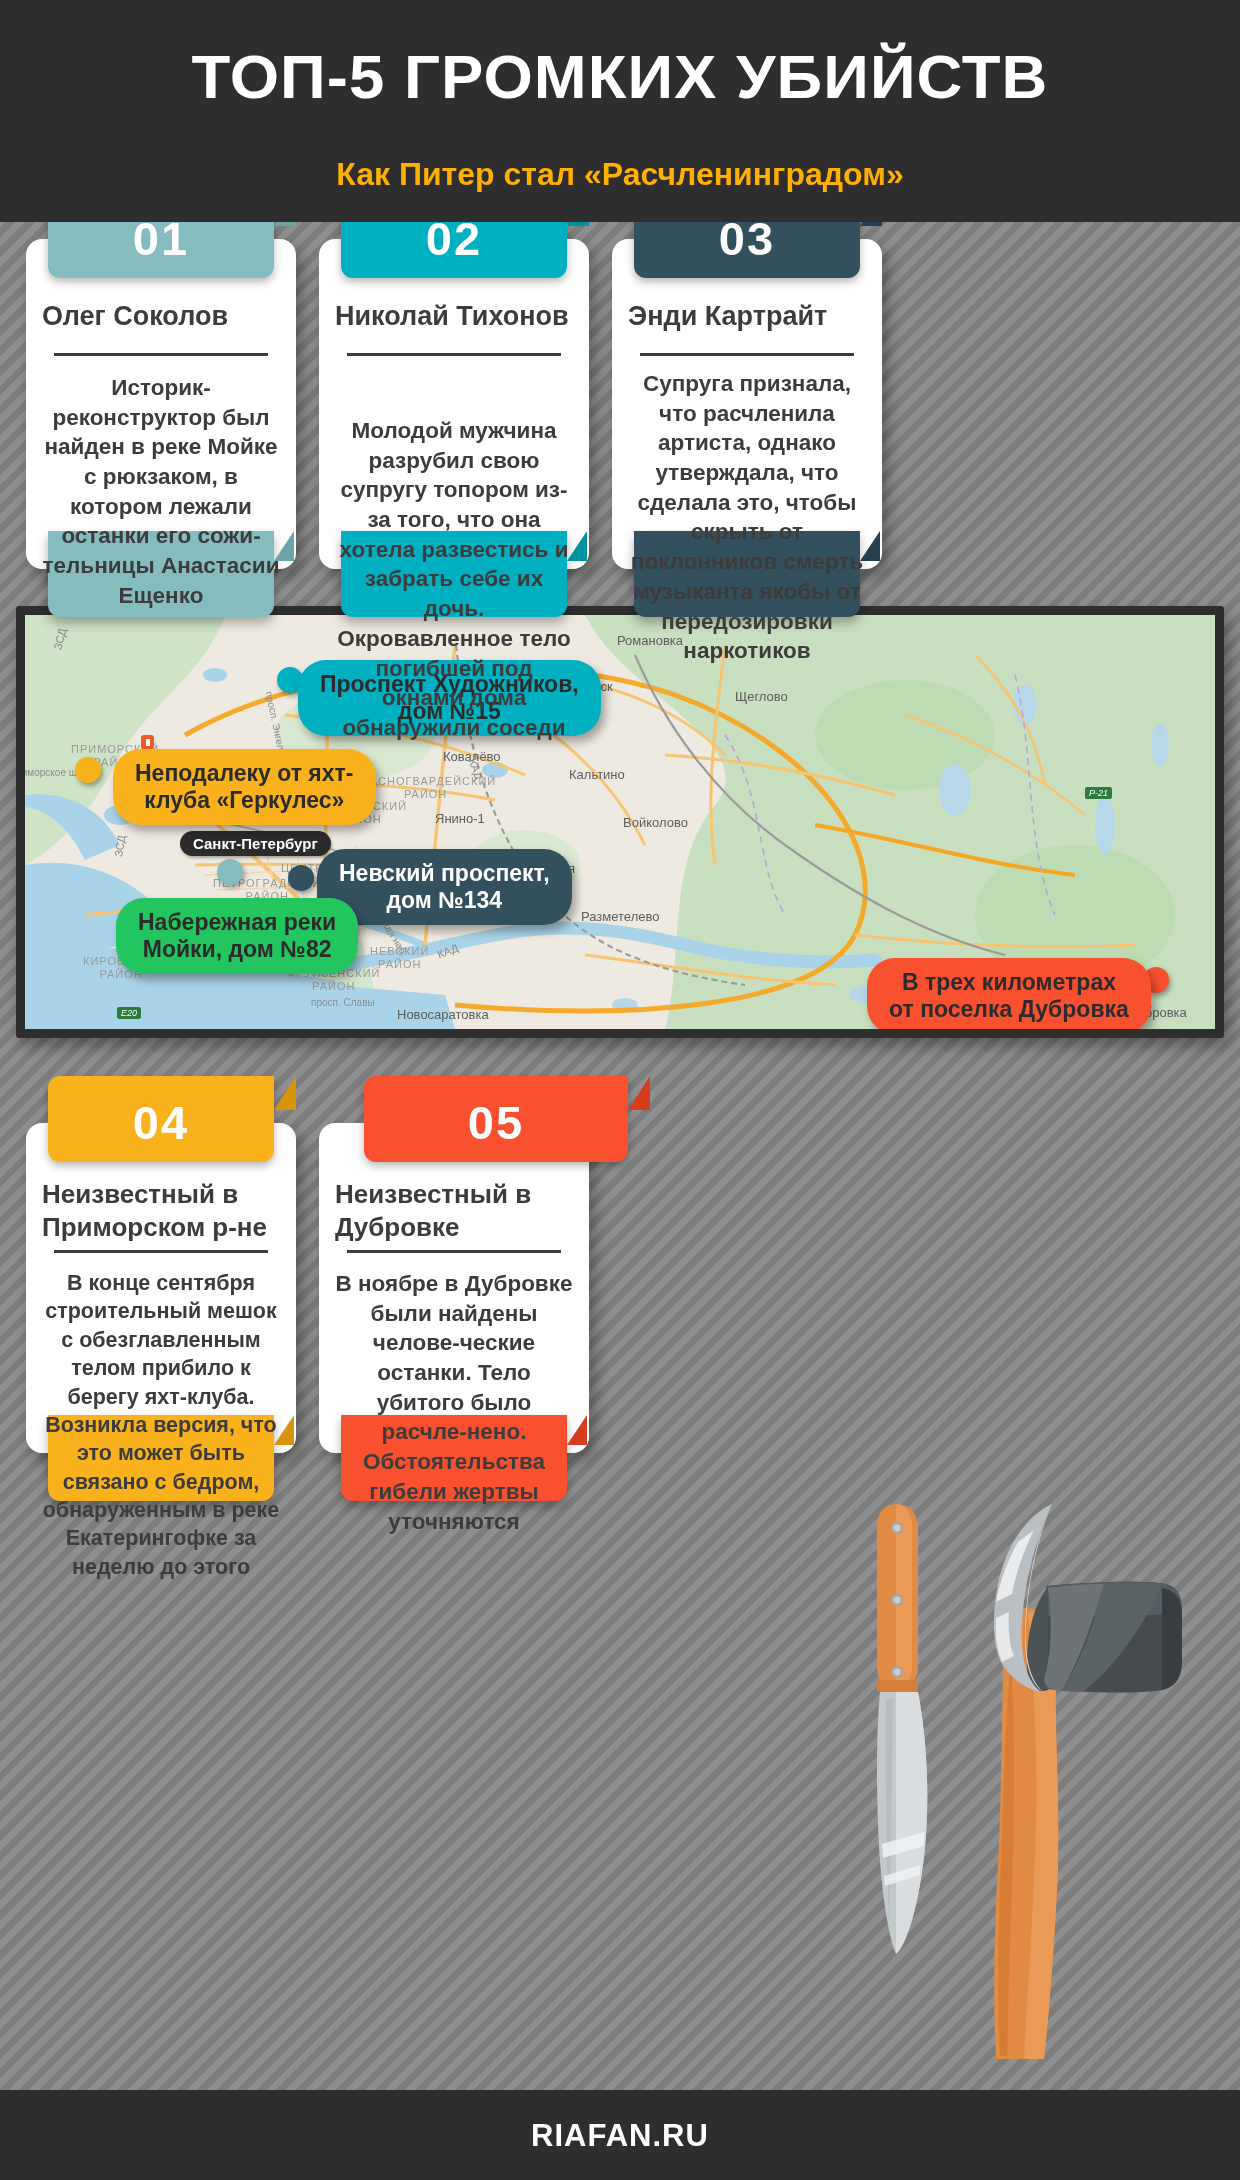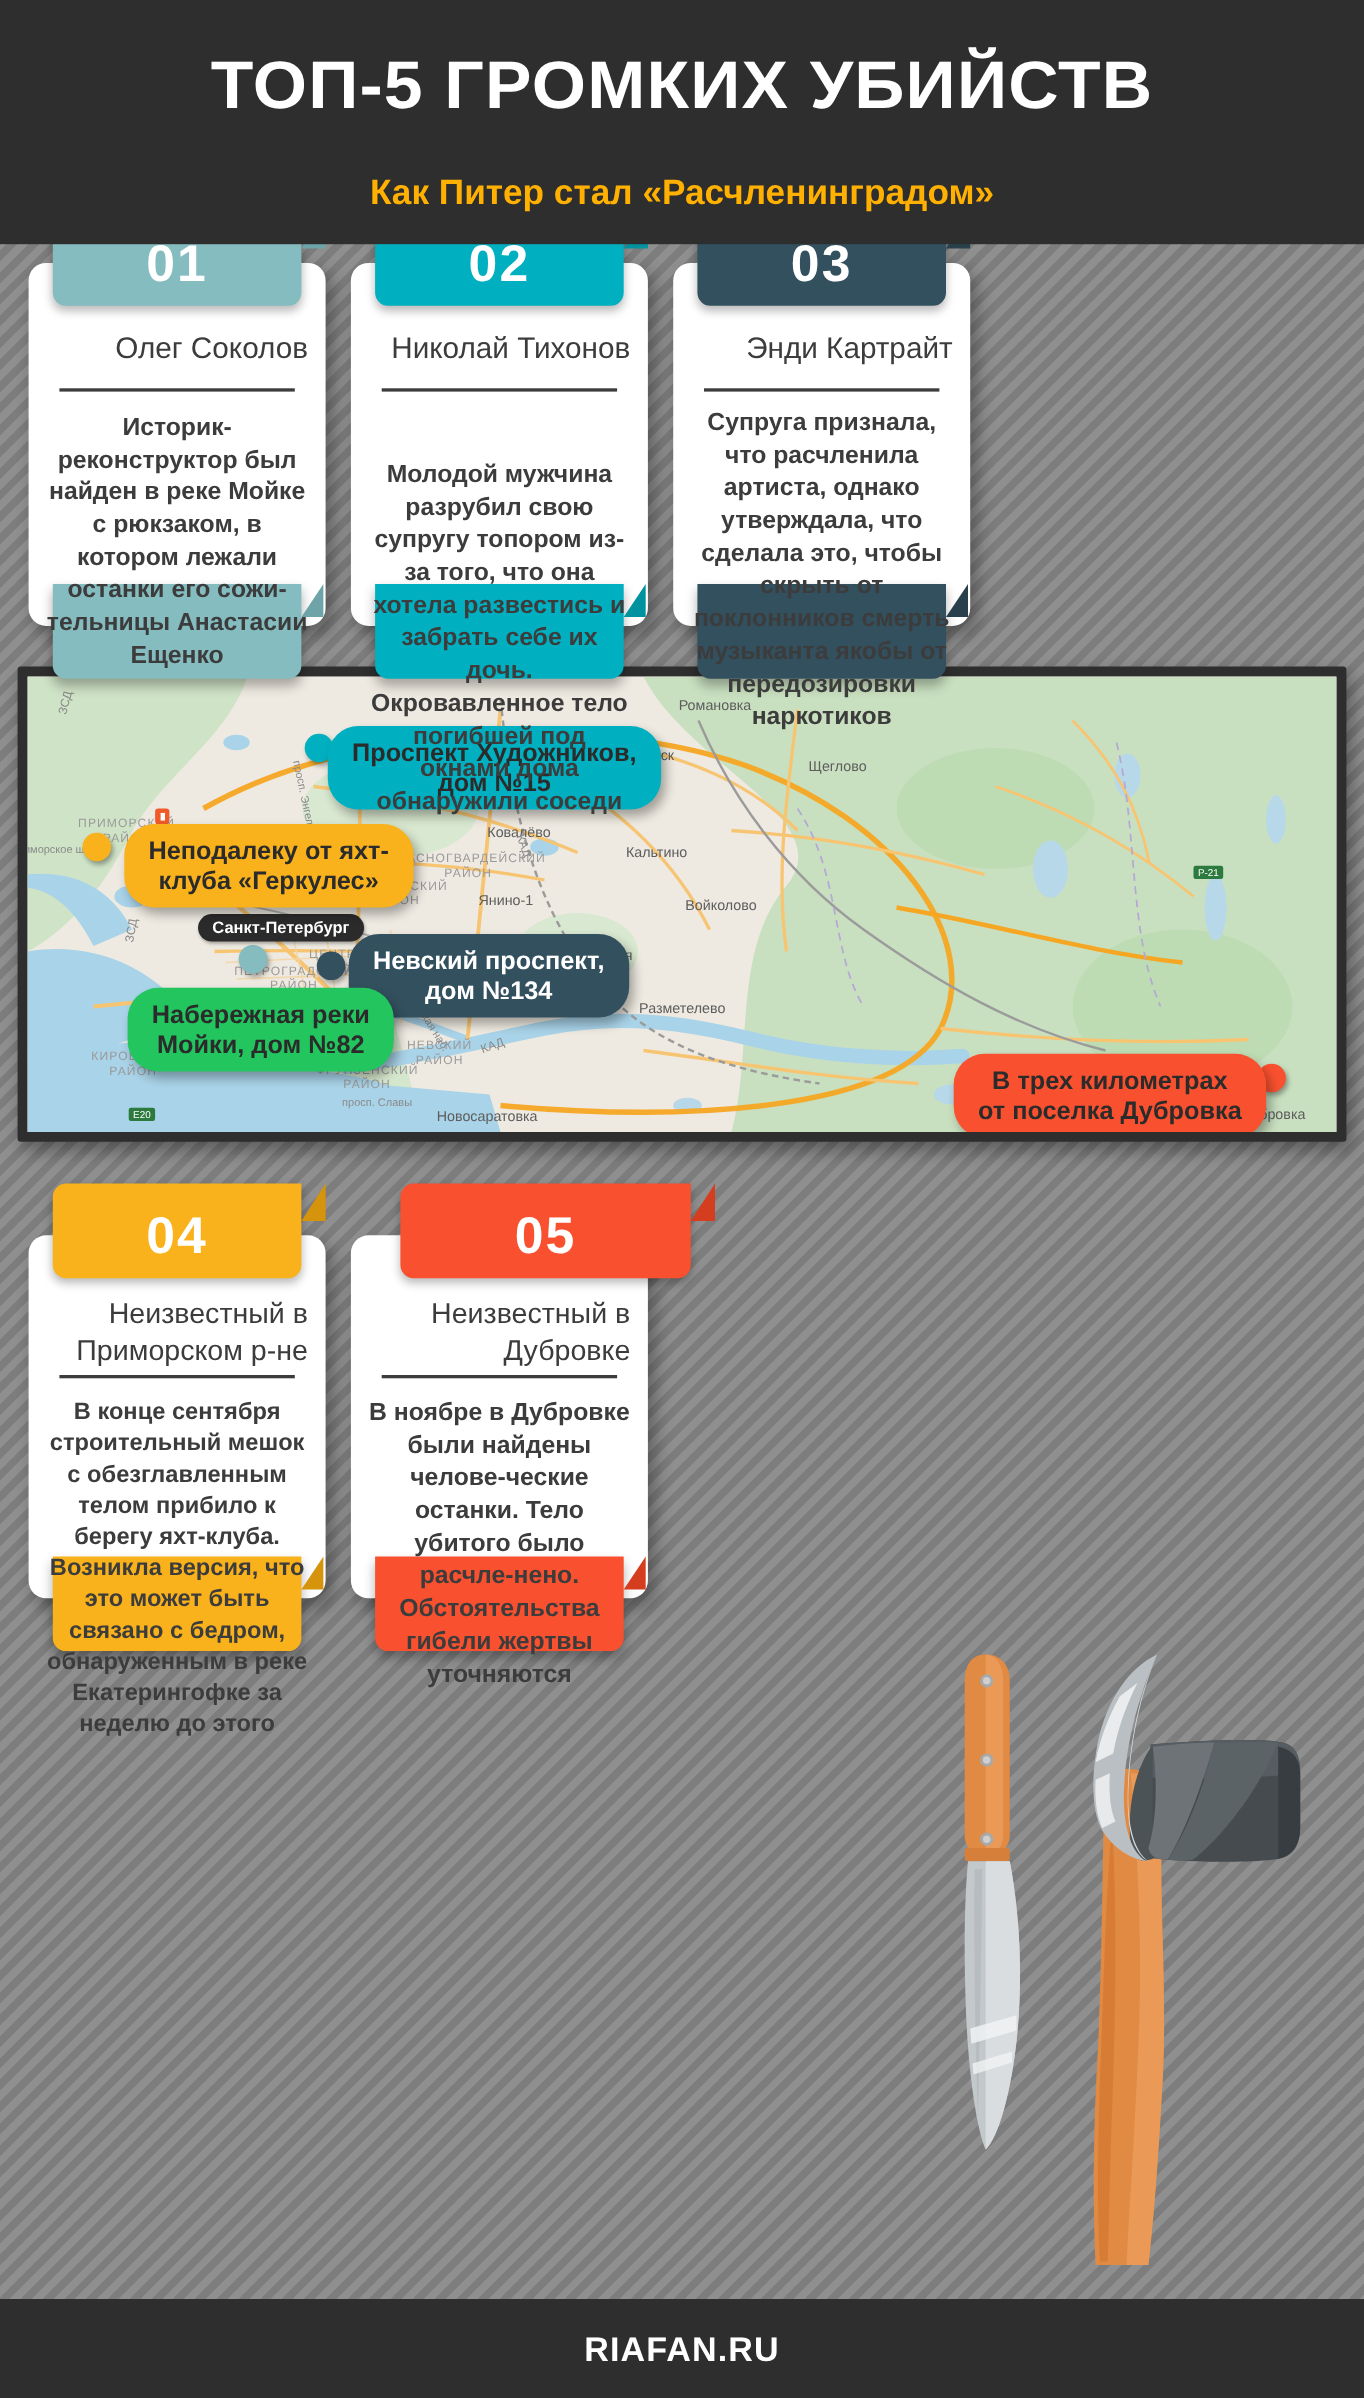--- a/index.html
+++ b/index.html
@@ -105,24 +105,24 @@
     position: absolute;
     right: -22px;
     top: 0px;
     width: 0; height: 0;
     border-style: solid;
     border-width: 0 0 34px 22px;
   }
   .card-title {
     position: absolute;
     left: 16px; right: 16px;
-    text-align: right;
+    text-align: left;
     color: #3c3c3c;
     font-size: 27px;
-    font-weight: normal;
+    font-weight: bold;
     line-height: 1.25;
   }
   .card-rule {
     position: absolute;
     height: 3px;
     background: #3c3c3c;
   }
   .card-body {
     position: absolute;
     left: 16px; right: 16px;
@@ -215,20 +215,21 @@
     line-height: 1.2;
   }
   .road-shield {
     position: absolute;
     font-size: 9px;
     color: #fff;
     background: #2d7a3e;
     border-radius: 2px;
     padding: 1px 4px;
     z-index: 5;
+    font-style: italic;
   }
   .poi-marker {
     position: absolute;
     width: 13px; height: 17px;
     background: #f05a28;
     border-radius: 3px 3px 6px 6px;
     z-index: 5;
   }
   .poi-marker::after {
     content: "";

